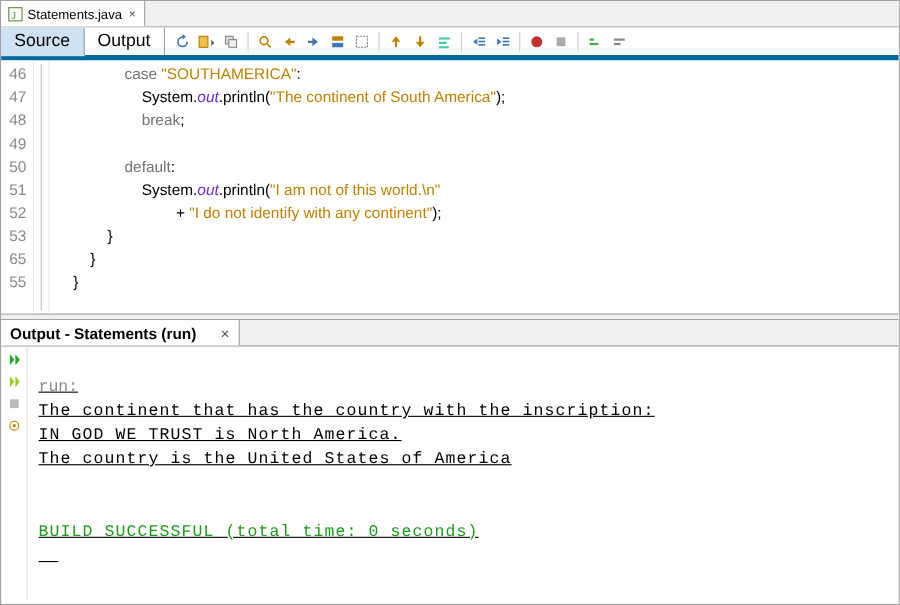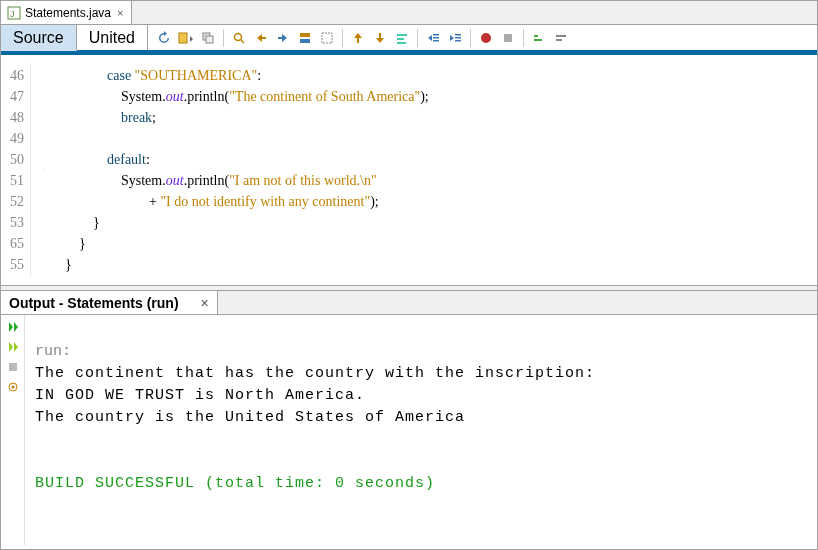--- a/index.html
+++ b/index.html
@@ -70,26 +70,25 @@
     display: flex; align-items:center; justify-content:center;
     cursor: pointer;
     border-radius: 2px;
   }
   .toolbar .sep {
     width: 1px; height: 18px; background: #ccc; margin: 0 3px;
   }
   .code-area {
     display: flex;
     height: 230px;
-    font-family: Liberation Serif, serif;
+    font-family: Liberation Sans, sans-serif;
     font-size: 14px;
     line-height: 21px;
     overflow: hidden;
     background: #fff;
-    align-items: center;
   }
   .gutter {
     background: #fff;
     text-align: right;
     color: #888;
     padding: 2px 6px 2px 4px;
     border-right: 1px solid #e8e8e8;
     user-select: none;
     min-width: 30px;
   }
@@ -105,21 +104,21 @@
     top: 3px;
     bottom: 3px;
     width: 1px;
     background: #c0c0c0;
   }
   .code {
     padding: 2px 0 2px 6px;
     white-space: pre;
     color: #000;
   }
-  .kw { color: #0c4a6e; }
+  .kw { color: #737373; }
   .str { color: #c08000; }
   .static-it { color: #6d28d9; font-style: italic; }
   .punct { color: #000; }
   .divider { height: 6px; background: #f0f0f0; border-top:1px solid #a0a0a0; border-bottom:1px solid #a0a0a0; }
   .output-tabbar {
     display: flex;
     align-items: center;
     height: 24px;
     border-bottom: 1px solid #a0a0a0;
     background: #f0f0f0;
@@ -145,21 +144,21 @@
   .output-gutter {
     width: 24px;
     border-right: 1px solid #e0e0e0;
     display: flex;
     flex-direction: column;
     align-items: center;
     padding-top: 4px;
     gap: 4px;
   }
   .ogbtn { width:16px; height:16px; cursor:pointer; display:flex; align-items:center; justify-content:center;}
-  .output-text { padding: 4px 10px; white-space: pre; }
+  .output-text { padding: 4px 10px; white-space: pre; text-decoration: underline; }
   .out-gray { color: #888; }
   .out-green { color: #1a9c1a; letter-spacing: 1px; }
   .out-line { letter-spacing: 1px; }
 </style>
 </head>
 <body>
 
 <div class="file-tab-bar">
   <div class="file-tab">
     <span class="java-icon">
@@ -168,21 +167,21 @@
           <text x="3" y="11" font-size="9" fill="#5a8f3c" font-family="sans-serif">J</text>
         </svg>
     </span>
     <span>Statements.java</span>
     <span class="close">×</span>
   </div>
 </div>
 
 <div class="subtab-bar">
   <div class="subtab active">Source</div>
-  <div class="subtab">United</div>
+  <div class="subtab">Output</div>
   <div class="toolbar">
     <span class="tbtn">
         <svg width="14" height="14" viewBox="0 0 14 14">
           <path d="M7 2a5 5 0 1 0 5 5h-1.5A3.5 3.5 0 1 1 7 3.5V5l3-2.5L7 0z" fill="#3c78b4"></path>
         </svg>
       </span>
     <span class="tbtn">
         <svg width="16" height="14" viewBox="0 0 16 14">
           <rect x="1" y="2" width="8" height="10" fill="#f0c24c" stroke="#b08000"></rect>
           <path d="M12 5l3 3-3 3z" fill="#666"></path>

